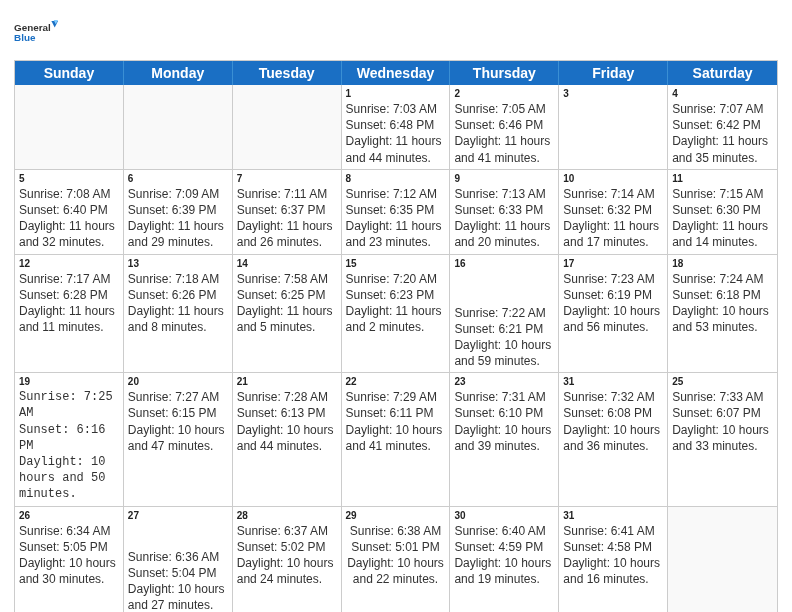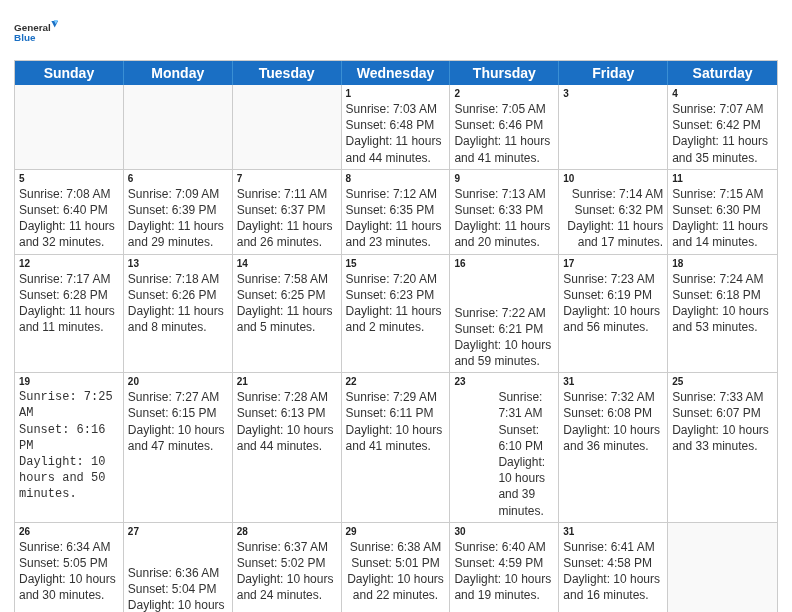--- a/index.html
+++ b/index.html
@@ -178,21 +178,21 @@
 Daylight: 11 hours and 23 minutes.</div>
           </div>
           <div class="cal-cell">
             <div class="day-num">9</div>
             <div class="cell-info" style="white-space: pre-line;">Sunrise: 7:13 AM
 Sunset: 6:33 PM
 Daylight: 11 hours and 20 minutes.</div>
           </div>
           <div class="cal-cell">
             <div class="day-num">10</div>
-            <div class="cell-info" style="white-space: pre-line; text-align: right;">Sunrise: 7:14 AM
+            <div class="cell-info" style="white-space: pre-line;">Sunrise: 7:14 AM
 Sunset: 6:32 PM
 Daylight: 11 hours and 17 minutes.</div>
           </div>
           <div class="cal-cell">
             <div class="day-num">11</div>
             <div class="cell-info" style="white-space: pre-line;">Sunrise: 7:15 AM
 Sunset: 6:30 PM
 Daylight: 11 hours and 14 minutes.</div>
           </div>
         </div>
@@ -260,21 +260,21 @@
 Daylight: 10 hours and 44 minutes.</div>
           </div>
           <div class="cal-cell">
             <div class="day-num">22</div>
             <div class="cell-info" style="white-space: pre-line;">Sunrise: 7:29 AM
 Sunset: 6:11 PM
 Daylight: 10 hours and 41 minutes.</div>
           </div>
           <div class="cal-cell">
             <div class="day-num">23</div>
-            <div class="cell-info" style="white-space: pre-line; margin-left: 44px;">Sunrise: 7:31 AM
+            <div class="cell-info" style="white-space: pre-line;">Sunrise: 7:31 AM
 Sunset: 6:10 PM
 Daylight: 10 hours and 39 minutes.</div>
           </div>
           <div class="cal-cell">
             <div class="day-num">31</div>
             <div class="cell-info" style="white-space: pre-line;">Sunrise: 7:32 AM
 Sunset: 6:08 PM
 Daylight: 10 hours and 36 minutes.</div>
           </div>
           <div class="cal-cell">

